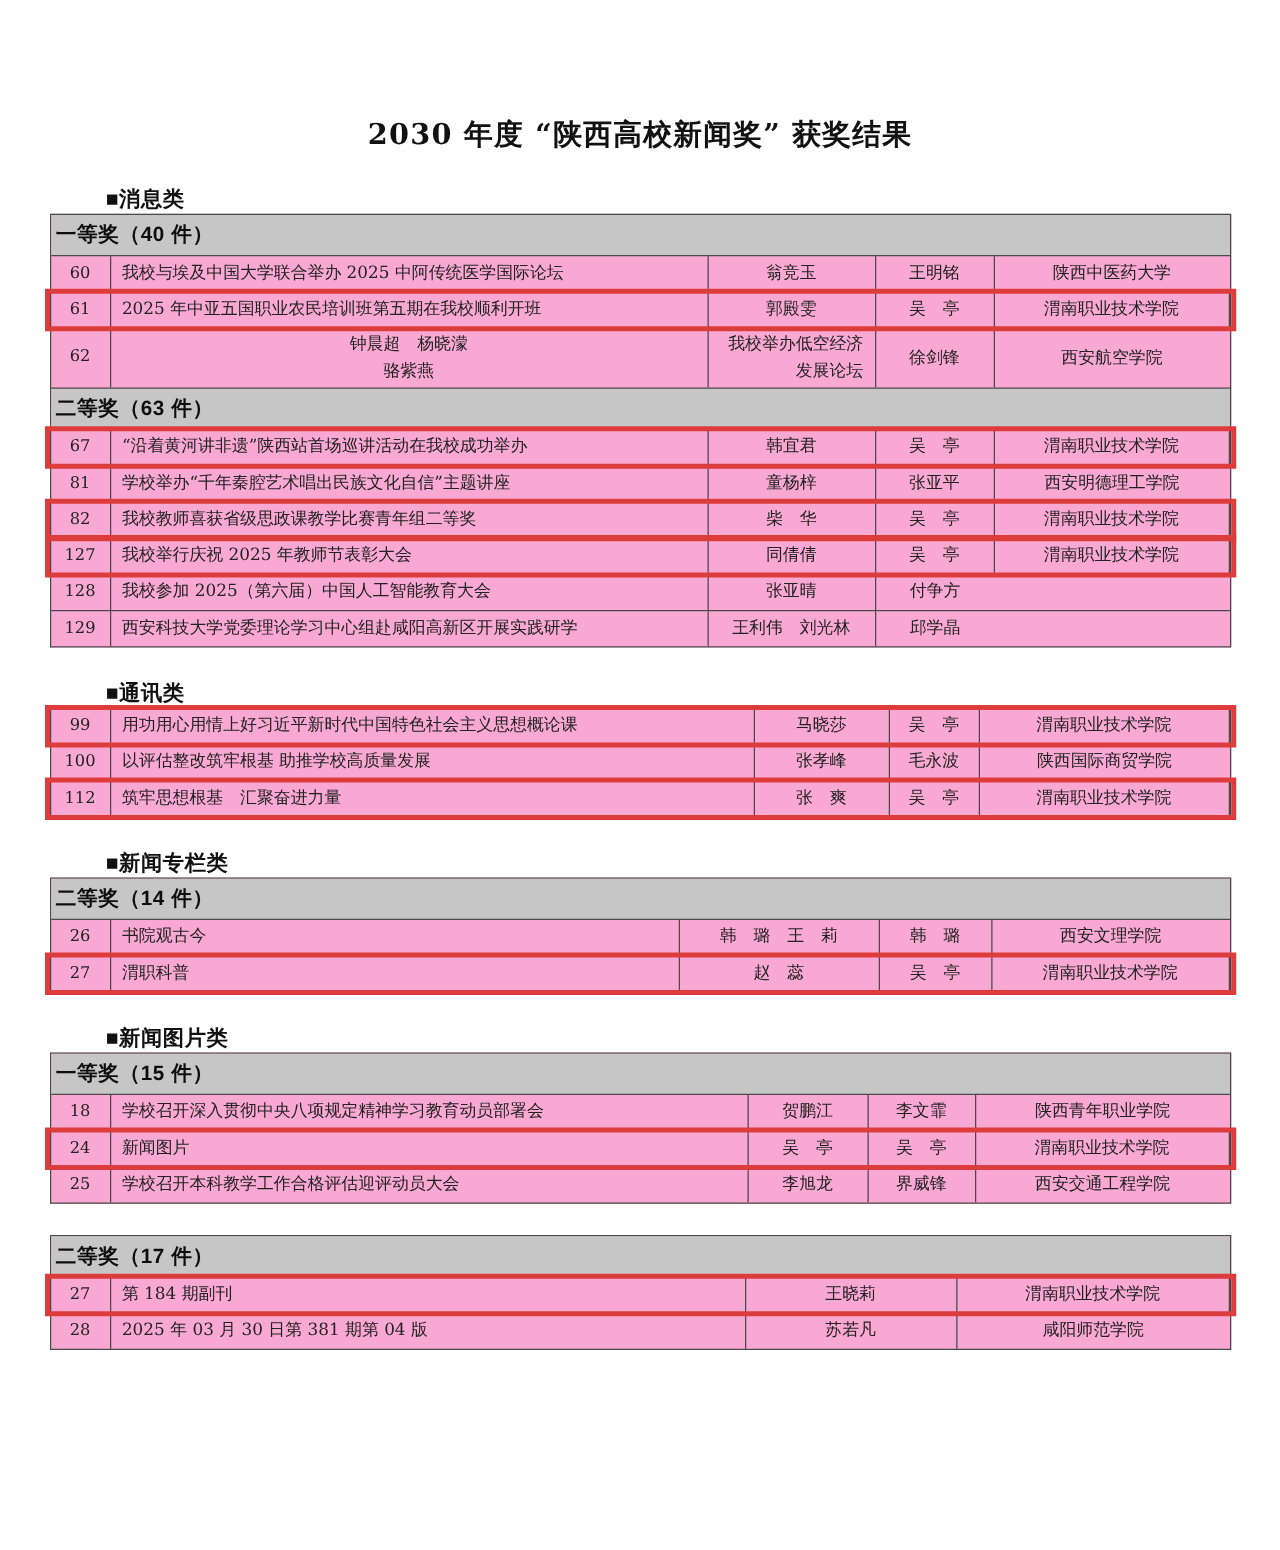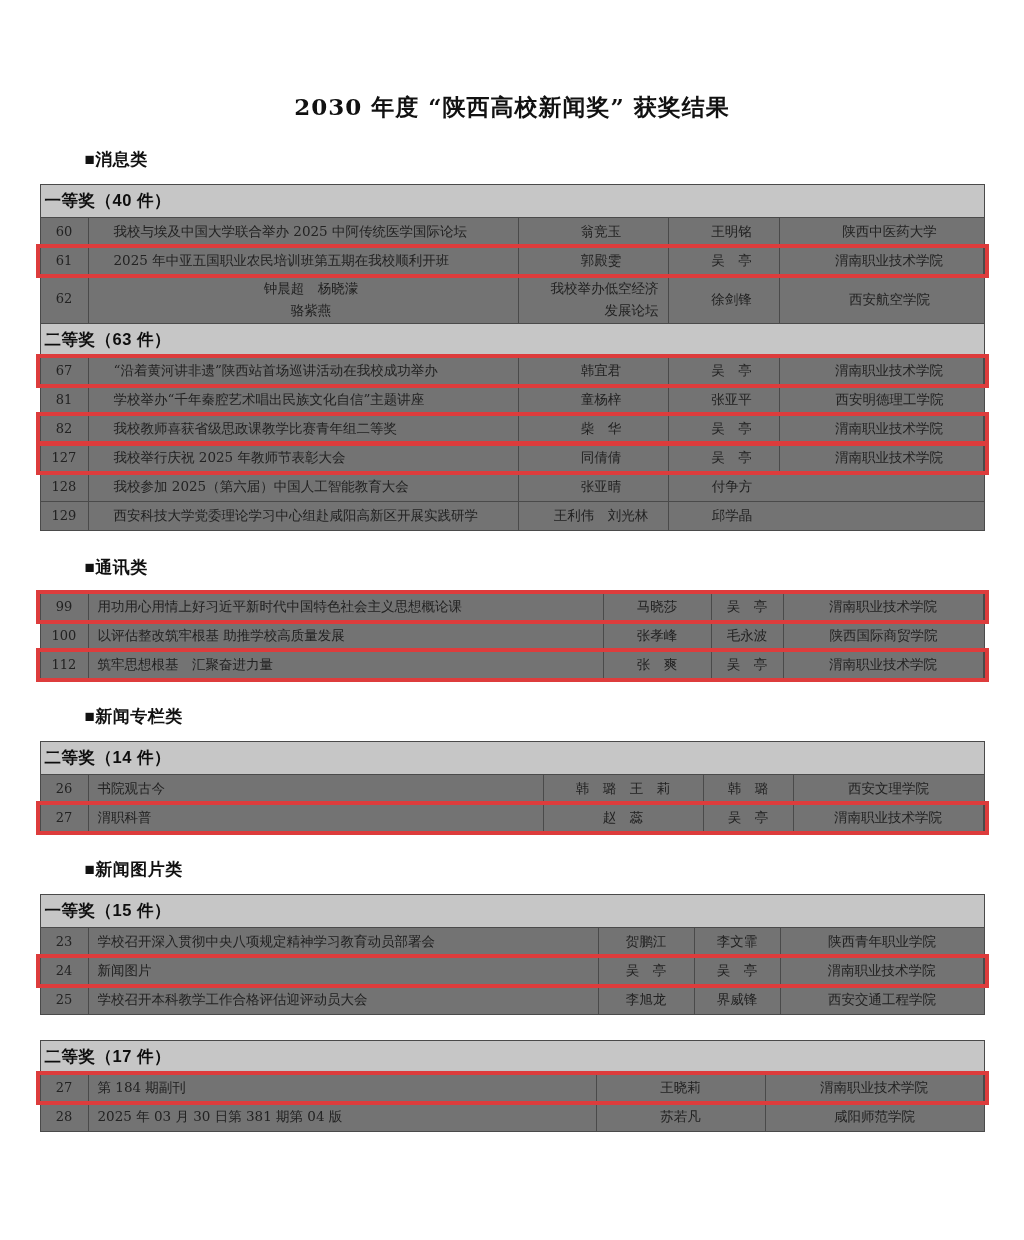--- a/index.html
+++ b/index.html
@@ -12,33 +12,33 @@
   .doc-title{
     text-align:center;font-weight:bold;font-size:23px;letter-spacing:1px;
     font-family:"DejaVu Serif","Liberation Serif",serif;color:#111;
   }
   .section{margin-top:25px;}
   .section-heading{
     margin:0 0 0 45px;font-family:"Liberation Sans","DejaVu Sans",sans-serif;
     font-weight:bold;font-size:17px;color:#111;letter-spacing:.5px;
   }
   .award-table{
-    margin-top:13px;border:1px solid #4a4a4a;background:#737373;position:relative;
+    border:1px solid #4a4a4a;background:#f9a8d4;position:relative;
   }
   .group-bar{
     height:32px;background:var(--bar,#c6c6c6);display:flex;align-items:center;
     font-family:"Liberation Sans","DejaVu Sans",sans-serif;font-weight:bold;
     font-size:16.5px;color:#0e0e0e;padding-left:4px;border-bottom:1px solid #4a4a4a;
     letter-spacing:.5px;
   }
   .row{
     display:grid;min-height:28px;border-bottom:1px solid #4a4a4a;position:relative;
   }
   .award-table > :last-child{border-bottom:none;}
-  .cols-s0{grid-template-columns:48px 1fr 134px 95px 188px;gap:16px;}
+  .cols-s0{grid-template-columns:48px 1fr 134px 95px 188px;}
   .cols-s1{grid-template-columns:48px 1fr 108px 72px 200px;}
   .cols-s2{grid-template-columns:48px 1fr 160px 90px 190px;}
   .cols-s3{grid-template-columns:48px 1fr 96px 86px 203px;}
   .cols-s4{grid-template-columns:48px 1fr 169px 218px;}
   .cell{
     display:flex;align-items:center;justify-content:center;text-align:center;
     font-size:13.5px;line-height:1.6;border-right:1px solid #4a4a4a;
     padding:2px 4px;white-space:pre-line;color:#222;
   }
   .cell:last-child{border-right:none;}
@@ -175,21 +175,21 @@
             <div class="cell school-cell">渭南职业技术学院</div>
             <div class="hl-box"></div>
           </div>
         </div>
       </div>
       <div class="section">
         <div class="section-heading">■新闻图片类</div>
         <div class="award-table">
           <div class="group-bar">一等奖（15 件）</div>
           <div class="row cols-s3">
-            <div class="cell rank-cell">23</div>
+            <div class="cell rank-cell">18</div>
             <div class="cell title-cell">学校召开深入贯彻中央八项规定精神学习教育动员部署会</div>
             <div class="cell author-cell">贺鹏江</div>
             <div class="cell editor-cell">李文霏</div>
             <div class="cell school-cell">陕西青年职业学院</div>
           </div>
           <div class="row cols-s3">
             <div class="cell rank-cell">24</div>
             <div class="cell title-cell">新闻图片</div>
             <div class="cell author-cell">吴　亭</div>
             <div class="cell editor-cell">吴　亭</div>

